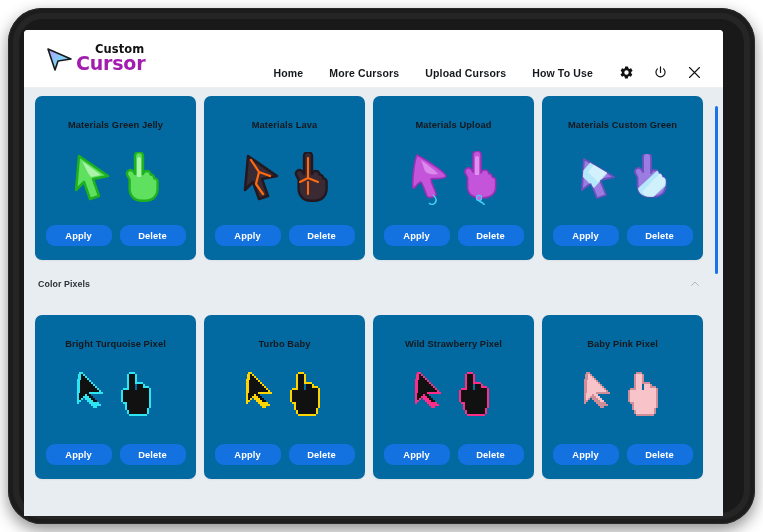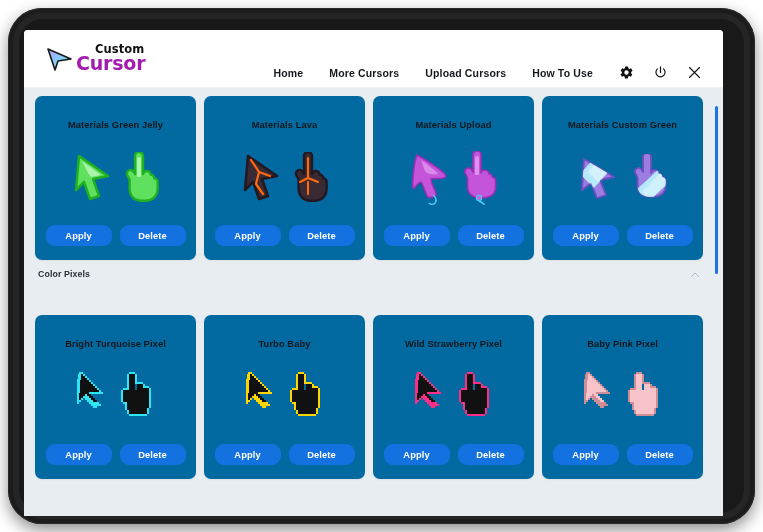--- a/index.html
+++ b/index.html
@@ -85,21 +85,21 @@
   .btn-row{display:flex;gap:8px;margin-bottom:14px;}
   .btn{
     width:66px;height:21px;border-radius:9px;background:#1472e0;
     color:#fff;font-size:9.3px;font-weight:700;border:none;
     display:flex;align-items:center;justify-content:center;
     cursor:pointer;letter-spacing:.1px;font-family:"Liberation Sans",sans-serif;
   }
 
   
   .section-head{
-    display:flex;justify-content:space-between;
+    display:flex;align-items:center;justify-content:space-between;
     padding:0 22px 0 14px;height:30px;margin-top:9px;
     cursor:pointer;
   }
   .section-title{font-size:8.8px;font-weight:700;color:#2c3238;letter-spacing:.1px;}
   .chev{width:12px;height:12px;opacity:.45;}
 
   
   .scrollbar-track{
     position:absolute;right:3px;top:0;width:7px;height:100%;
   }

